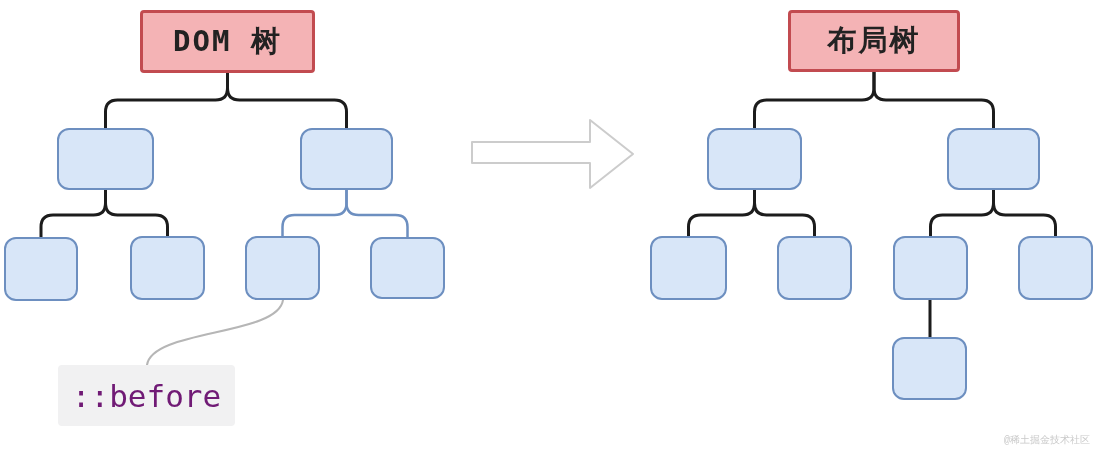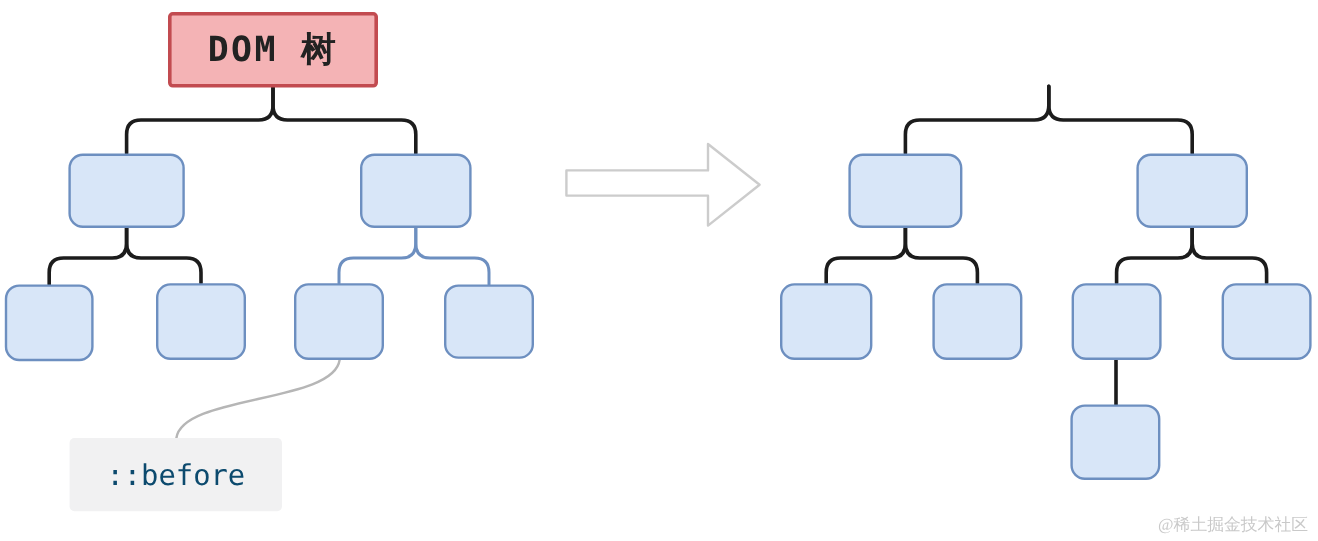--- a/index.html
+++ b/index.html
@@ -37,30 +37,30 @@
     letter-spacing: 2px;
     color: #222222;
   }
   .annotation-box {
     position: absolute;
     background: #f1f1f2;
     border-radius: 4px;
     display: flex;
     align-items: center;
     justify-content: center;
-    font-size: 24px;
-    color: #0c4a6e;
+    font-size: 31px;
+    color: #701a75;
   }
   .watermark {
     position: absolute;
     right: 8px;
     bottom: 4px;
-    font-size: 14px;
+    font-size: 10px;
     color: #c9c9c9;
-    font-family: Liberation Serif, serif;
+    font-family: Liberation Mono, monospace;
     margin-left: 24px;
   }
 </style>
 </head>
 <body>
 
 <div class="canvas">
 
   <svg class="connectors" viewBox="0 0 1098 451" xmlns="http://www.w3.org/2000/svg">
 
@@ -96,20 +96,23 @@
   <div class="node" style="left:300px; top:128px; width:93px; height:62px;"></div>
   <div class="node" style="left:4px;   top:237px; width:74px; height:64px;"></div>
   <div class="node" style="left:130px; top:236px; width:75px; height:64px;"></div>
   <div class="node" style="left:245px; top:236px; width:75px; height:64px;"></div>
   <div class="node" style="left:370px; top:237px; width:75px; height:62px;"></div>
 
   <div class="annotation-box" style="left:58px; top:365px; width:177px; height:61px;">
     <span>::before</span>
   </div>
 
+  <div class="root-node" style="left:788px; top:10px; width:172px; height:62px;">
+    <span>布局树</span>
+  </div>
   <div class="node" style="left:707px;  top:128px; width:95px; height:62px;"></div>
   <div class="node" style="left:947px;  top:128px; width:93px; height:62px;"></div>
   <div class="node" style="left:650px;  top:236px; width:77px; height:64px;"></div>
   <div class="node" style="left:777px;  top:236px; width:75px; height:64px;"></div>
   <div class="node" style="left:893px;  top:236px; width:75px; height:64px;"></div>
   <div class="node" style="left:1018px; top:236px; width:75px; height:64px;"></div>
   <div class="node" style="left:892px;  top:337px; width:75px; height:63px;"></div>
 
   <div class="watermark">@稀土掘金技术社区</div>
 

